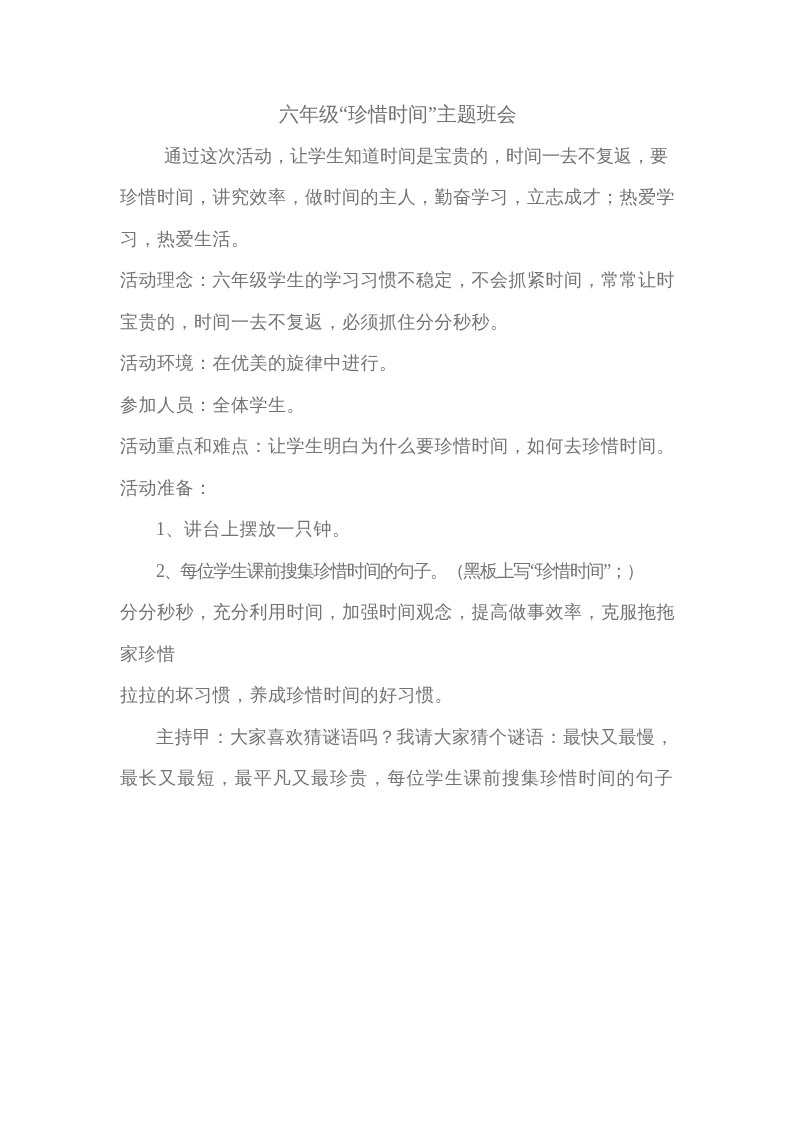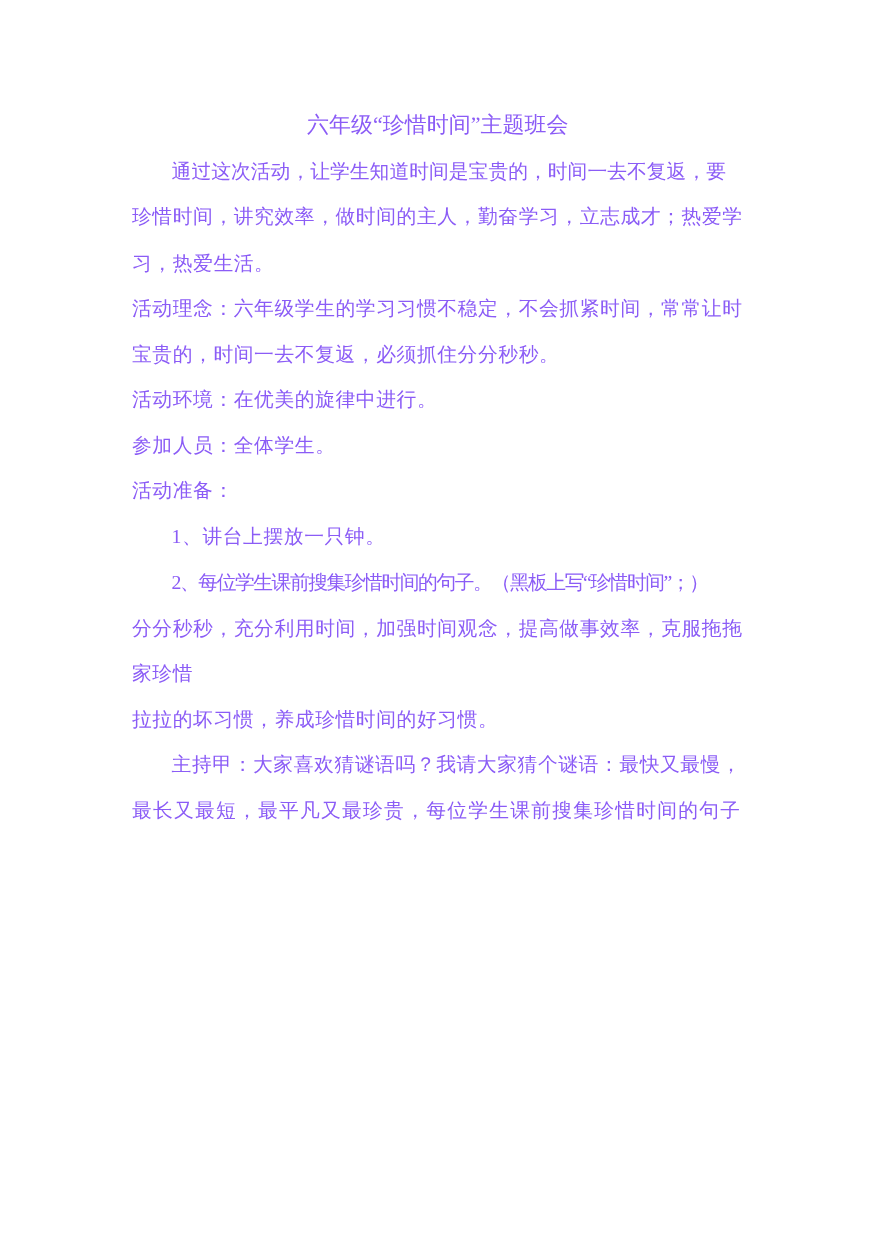--- a/index.html
+++ b/index.html
@@ -7,21 +7,21 @@
     padding: 0;
     background: #ffffff;
   }
   .page {
     position: relative;
     width: 793px;
     height: 978px;
     background: #ffffff;
     overflow: hidden;
     font-family: "Liberation Serif", "DejaVu Serif", serif;
-    color: #8b5cf6;
+    color: #737373;
   }
   .content {
     position: absolute;
     left: 120px;
     top: 94px;
     width: 556px;
   }
   .line {
     height: 41.5px;
     line-height: 41.5px;
@@ -31,37 +31,38 @@
     text-align: left;
   }
   .line.title {
     text-align: center;
     font-size: 20px;
     letter-spacing: 0;
   }
   .line.indent {
     text-indent: 36px;
   }
-  .line.fit-tight   { letter-spacing: 0; }
+  .line.fit-tight   { letter-spacing: 0; text-align: center; }
   .line.fit-compress{ letter-spacing: -1.35px; }
   .line.fit-wide    { letter-spacing: 1.1px; }
 </style>
 </head>
 <body>
 
 <div class="page">
   <div class="content">
       <div class="line title">六年级“珍惜时间”主题班会</div>
       <div class="line body indent fit-tight">通过这次活动，让学生知道时间是宝贵的，时间一去不复返，要</div>
       <div class="line body">珍惜时间，讲究效率，做时间的主人，勤奋学习，立志成才；热爱学</div>
       <div class="line body">习，热爱生活。</div>
       <div class="line body">活动理念：六年级学生的学习习惯不稳定，不会抓紧时间，常常让时</div>
       <div class="line body">宝贵的，时间一去不复返，必须抓住分分秒秒。</div>
       <div class="line body">活动环境：在优美的旋律中进行。</div>
       <div class="line body">参加人员：全体学生。</div>
+      <div class="line body">活动重点和难点：让学生明白为什么要珍惜时间，如何去珍惜时间。</div>
       <div class="line body">活动准备：</div>
       <div class="line body indent">1、讲台上摆放一只钟。</div>
       <div class="line body indent fit-compress">2、每位学生课前搜集珍惜时间的句子。（黑板上写“珍惜时间”；）</div>
       <div class="line body">分分秒秒，充分利用时间，加强时间观念，提高做事效率，克服拖拖</div>
       <div class="line body">家珍惜</div>
       <div class="line body">拉拉的坏习惯，养成珍惜时间的好习惯。</div>
       <div class="line body indent">主持甲：大家喜欢猜谜语吗？我请大家猜个谜语：最快又最慢，</div>
       <div class="line body fit-wide">最长又最短，最平凡又最珍贵，每位学生课前搜集珍惜时间的句子</div>
     </div>
 </div>

